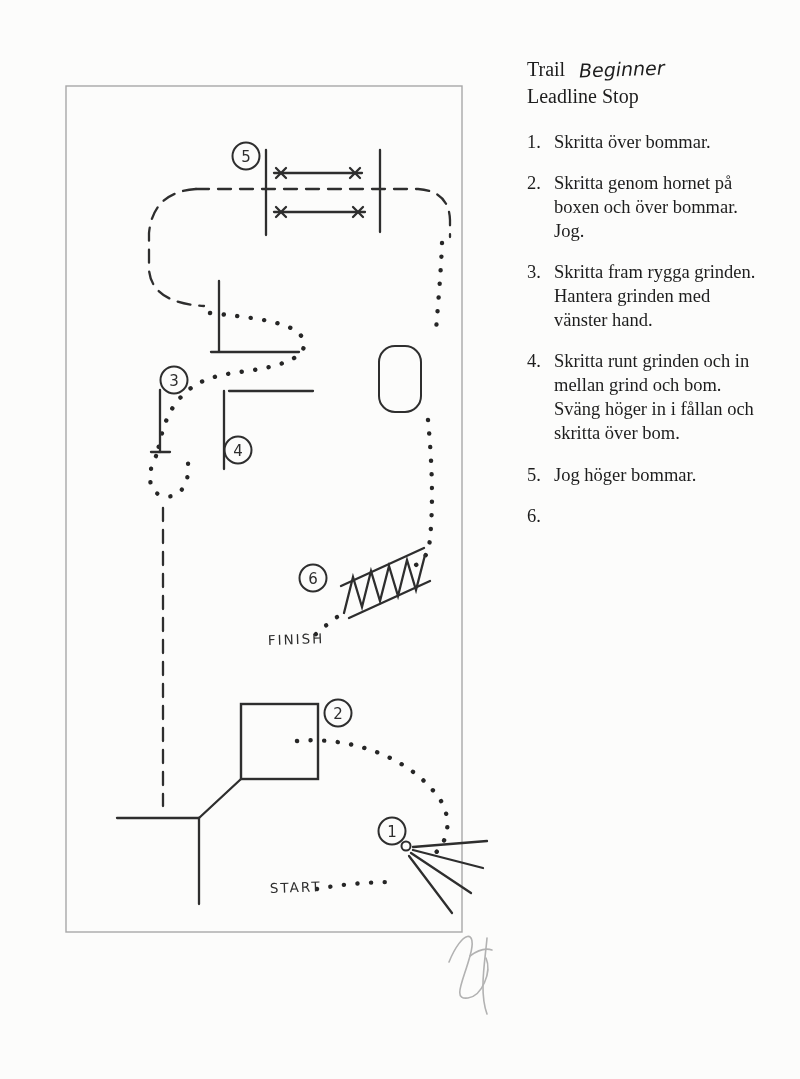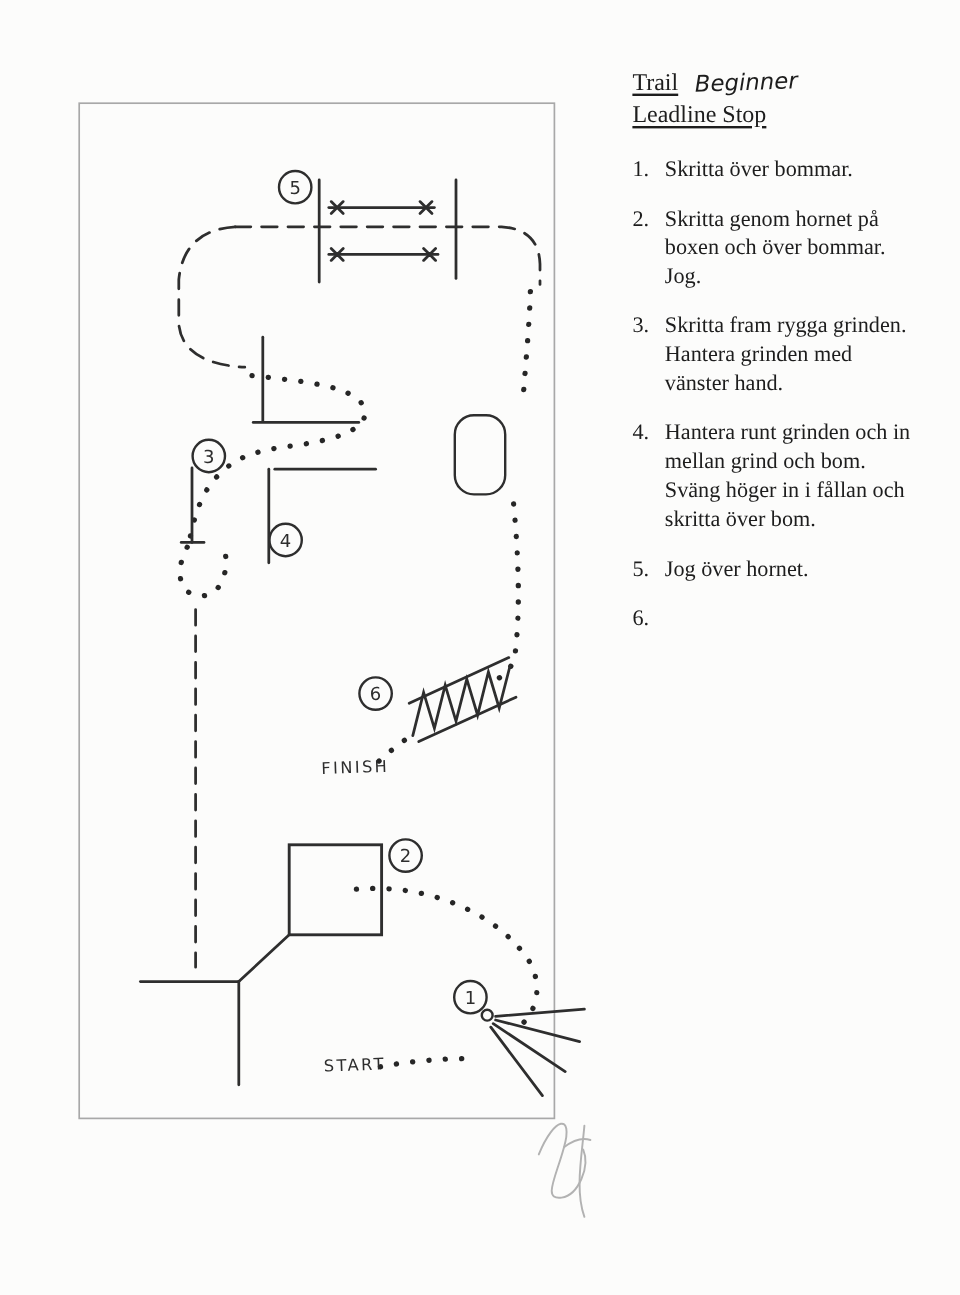--- a/index.html
+++ b/index.html
@@ -15,21 +15,20 @@
   .textcol{
     position:absolute;
     left:527px;top:56px;width:262px;
   }
   .title-line{
     font-size:20px;
     line-height:1.35;
     white-space:nowrap;
   }
   .u{
-    text-decoration:underline;
     text-underline-offset:3px;
   }
   .handwritten{
     font-family:"DejaVu Sans", sans-serif;
     font-style:italic;
     font-size:19px;
     display:inline-block;
     transform:rotate(-2deg);
     margin-left:14px;
   }
@@ -190,25 +189,25 @@
       <div class="item">
         <span class="num">2.</span>
         <span class="text">Skritta genom hornet på boxen och över bommar. Jog.</span>
       </div>
       <div class="item">
         <span class="num">3.</span>
         <span class="text">Skritta fram rygga grinden. Hantera grinden med vänster hand.</span>
       </div>
       <div class="item">
         <span class="num">4.</span>
-        <span class="text">Hantera runt grinden och in mellan grind och bom. Sväng höger in i fållan och skritta över bom.</span>
+        <span class="text">Skritta runt grinden och in mellan grind och bom. Sväng höger in i fållan och skritta över bom.</span>
       </div>
       <div class="item">
         <span class="num">5.</span>
-        <span class="text">Jog över hornet.</span>
+        <span class="text">Jog höger bommar.</span>
       </div>
       <div class="item">
         <span class="num">6.</span>
       </div>
     </div>
   </div>
 
 </div>
 
 </body></html>

